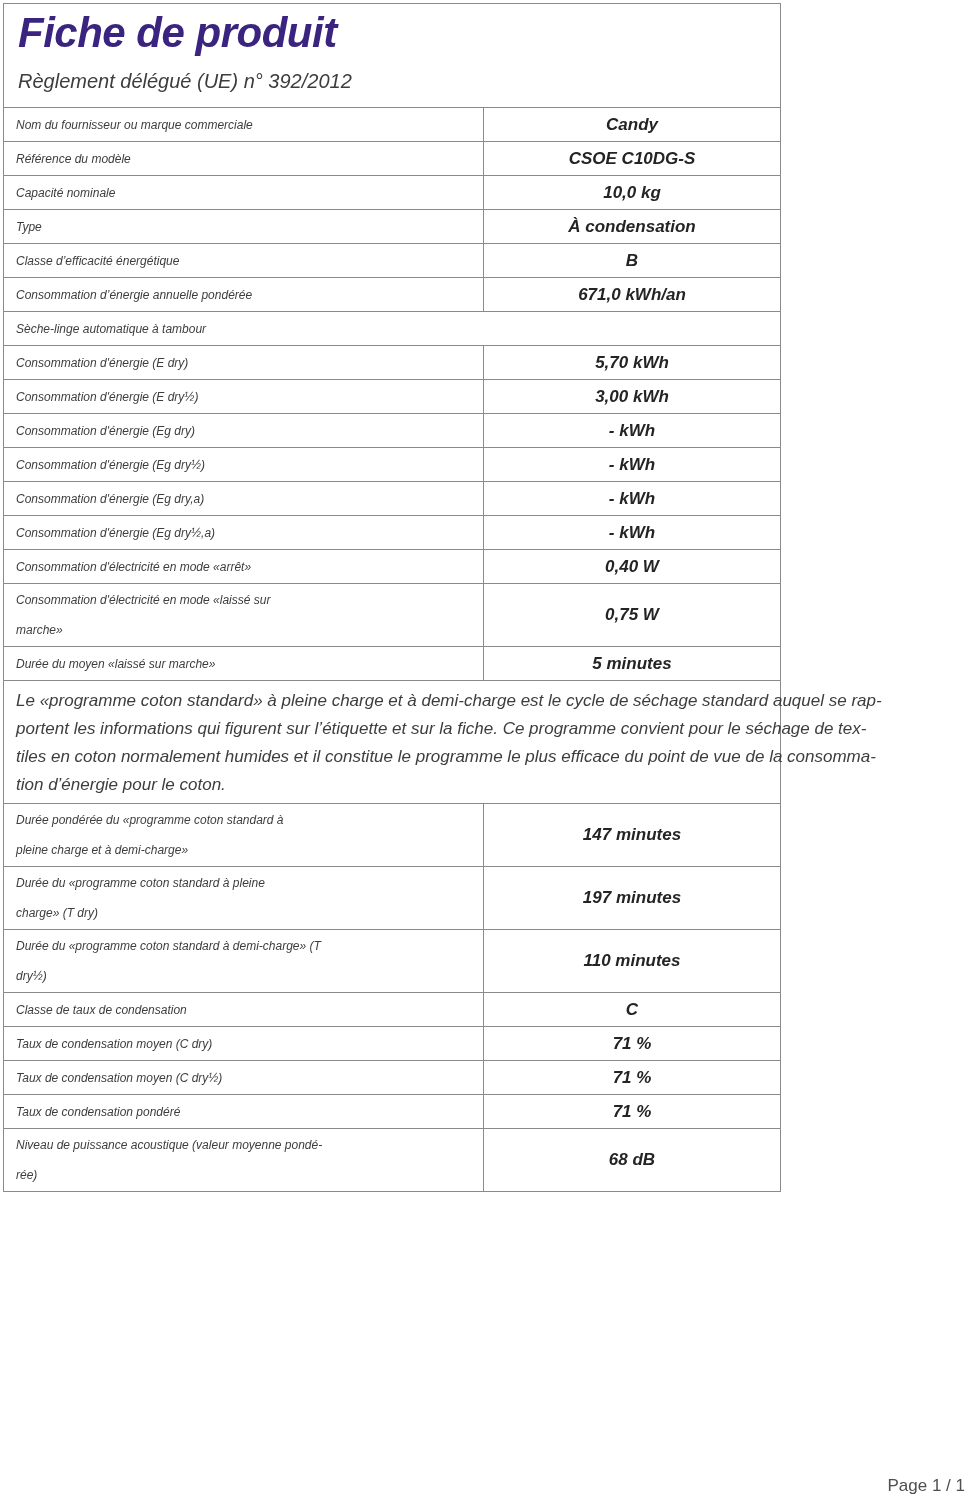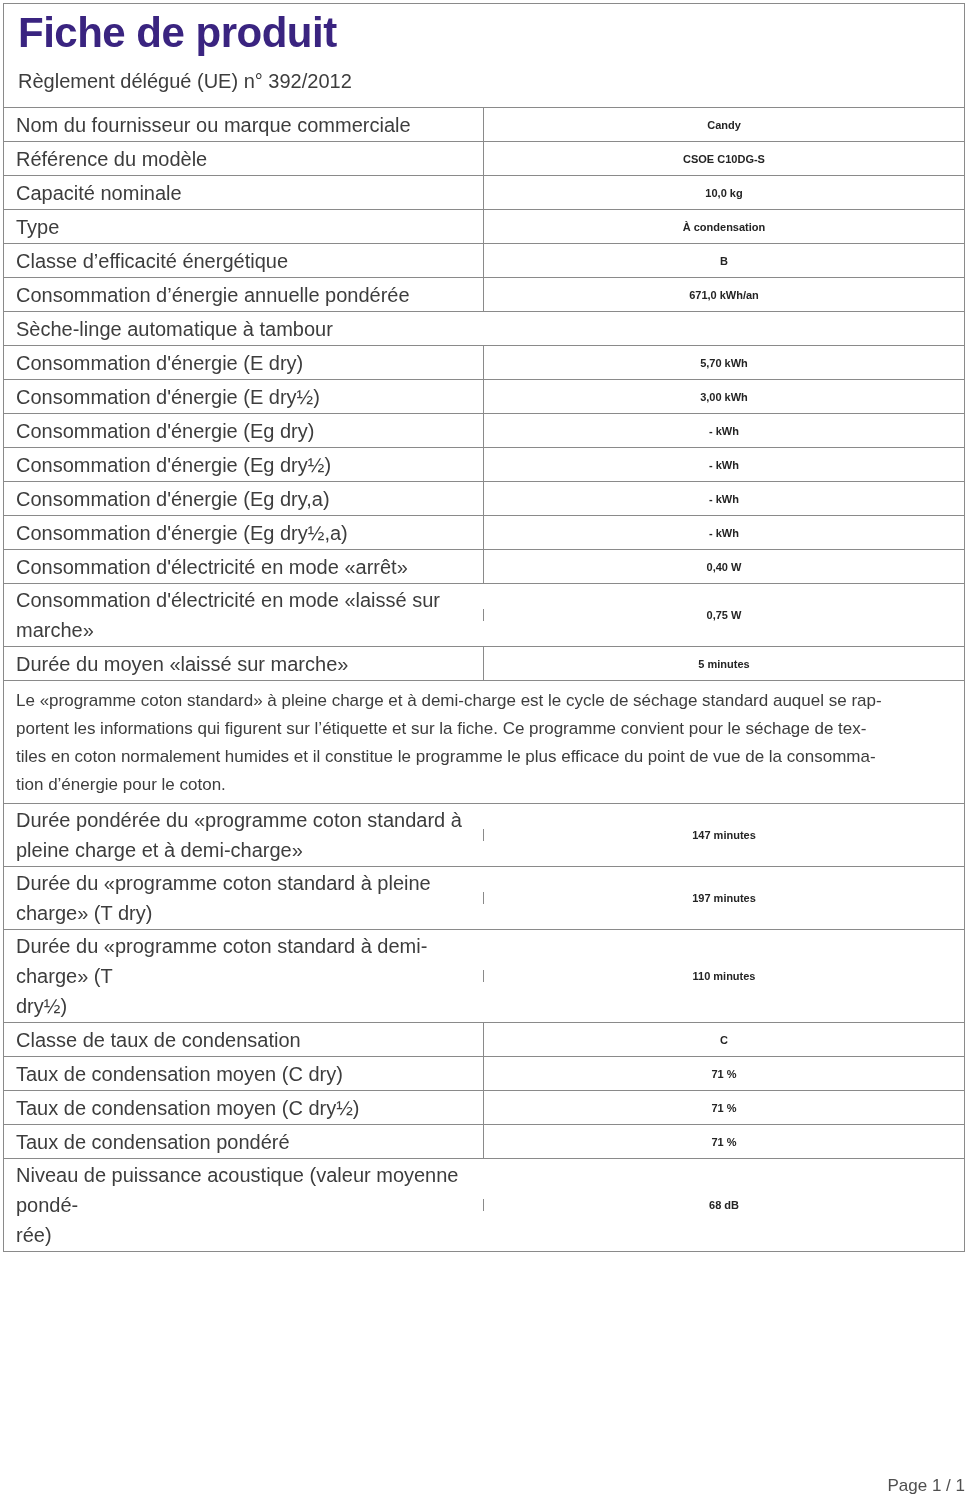--- a/index.html
+++ b/index.html
@@ -11,24 +11,25 @@
     width: 970px;
     height: 1500px;
     position: relative;
     font-family: "Liberation Sans", sans-serif;
     color: var(--text-color, #3d3d3d);
   }
   .sheet {
     position: absolute;
     left: 3px;
     top: 3px;
-    width: 962px;
+    width: 778px;
     box-sizing: border-box;
     border: 1px solid var(--line-color, #8a8a8a);
     background: #ffffff;
+    font-style: italic;
   }
   .sheet-header {
     box-sizing: border-box;
     height: 103px;
     padding: 2px 14px 0 14px;
     overflow: hidden;
   }
   .sheet-title {
     font-size: 42px;
     font-weight: bold;
@@ -47,39 +48,39 @@
     align-items: stretch;
     border-top: 1px solid var(--line-color, #8a8a8a);
   }
   .cell-label {
     flex: 0 0 479px;
     box-sizing: border-box;
     padding: 1px 14px 1px 12px;
     display: flex;
     flex-direction: column;
     justify-content: center;
-    font-size: 20px;
+    font-size: 12px;
     line-height: 30px;
     color: var(--text-color, #3d3d3d);
   }
   .row.section .cell-label { flex: 1 1 auto; }
   .cell-value {
     flex: 1 1 auto;
     box-sizing: border-box;
     border-left: 1px solid var(--line-color, #8a8a8a);
     display: flex;
     align-items: center;
     justify-content: center;
-    font-size: 11px;
+    font-size: 17px;
     font-weight: bold;
     color: var(--value-color, #242424);
     text-align: center;
   }
   .row.single  { min-height: 33px; }
-  .row.double  { min-height: 61px; align-items: center; }
+  .row.double  { min-height: 61px; }
   .row.section { min-height: 33px; }
   .note {
     border-top: 1px solid var(--line-color, #8a8a8a);
     padding: 6px 12px 4px 12px;
     font-size: 17px;
     line-height: 28px;
     color: var(--text-color, #3d3d3d);
   }
   .note-line { white-space: nowrap; }
   .page-number {

